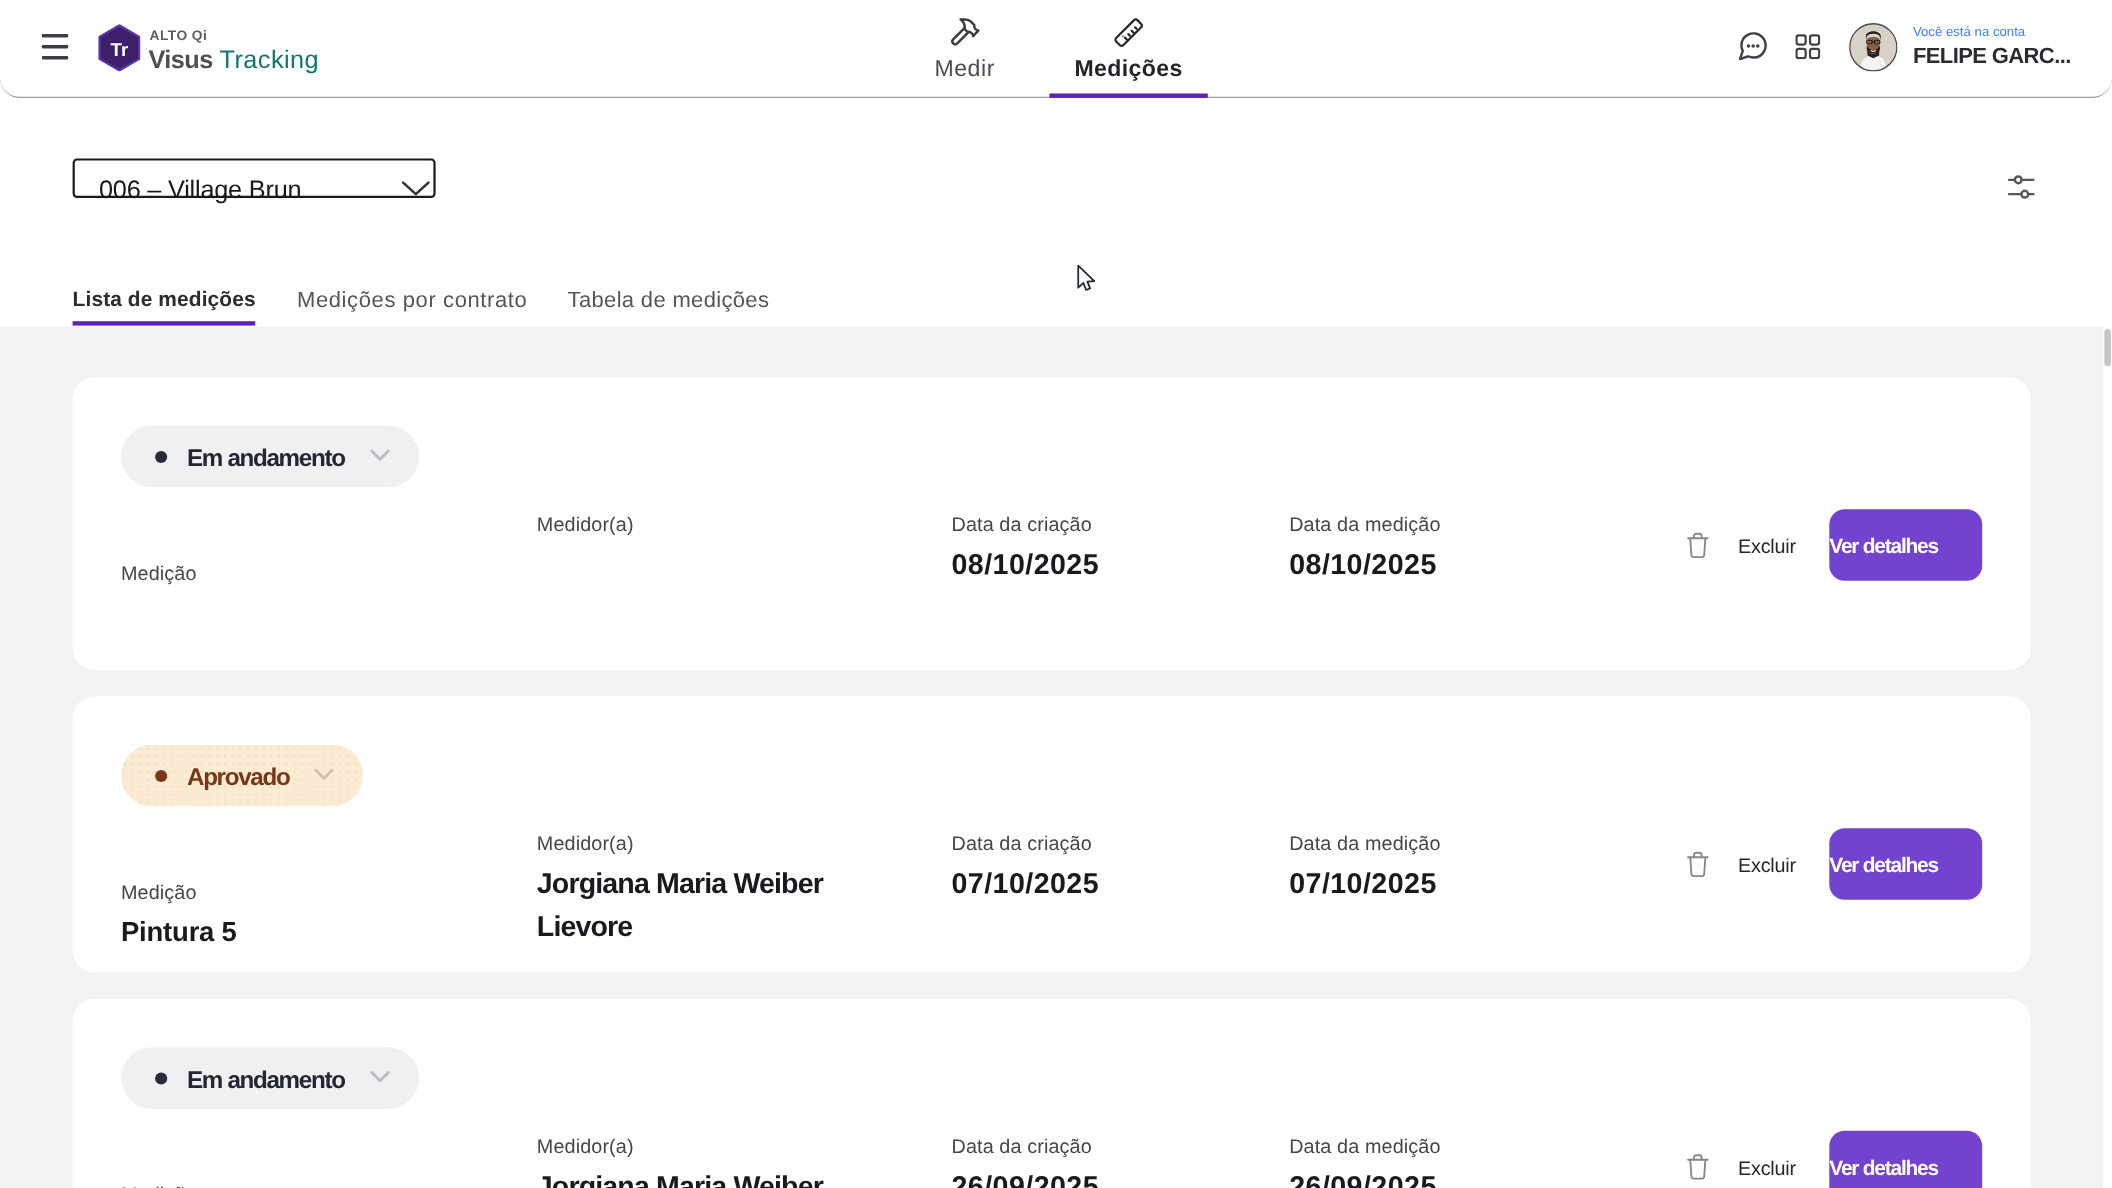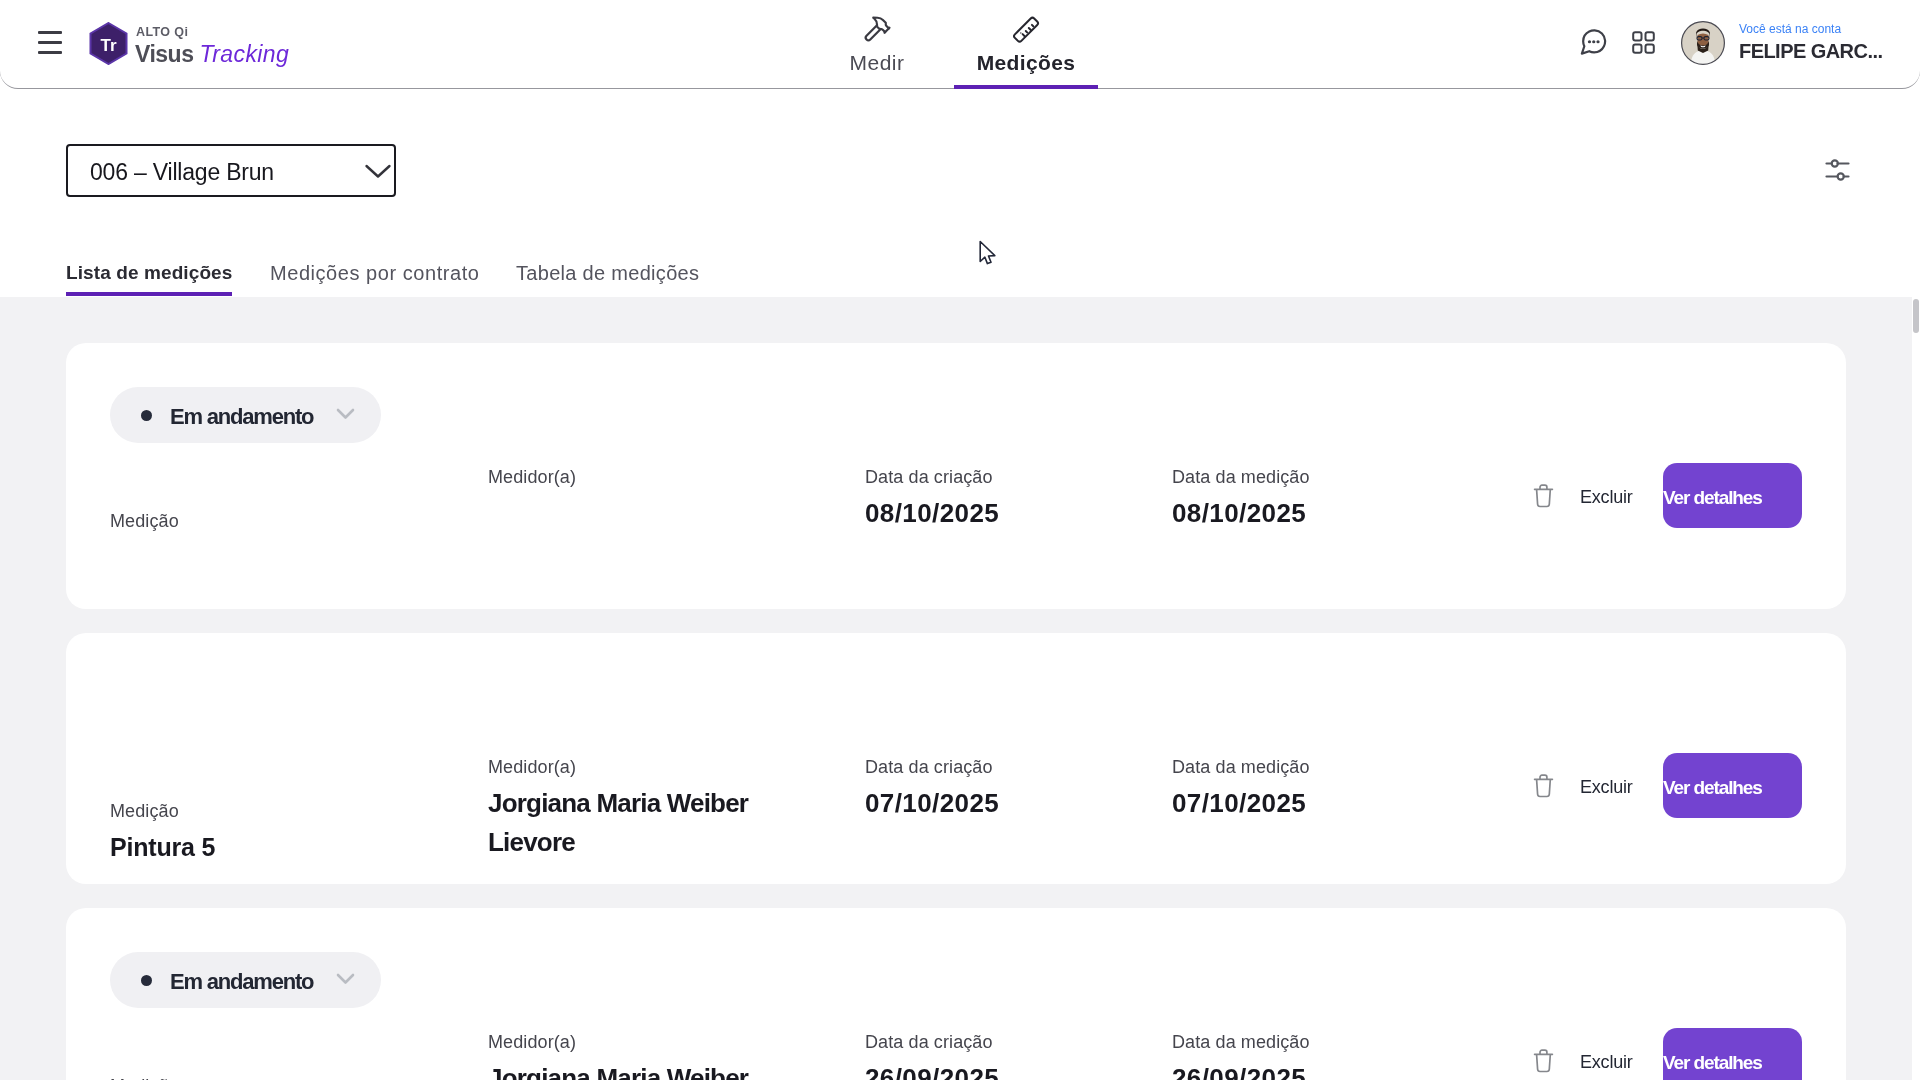--- a/index.html
+++ b/index.html
@@ -9,33 +9,33 @@
   body { position:relative; }
 
   
   #header { position:absolute; left:0; top:0; width:1920px; height:89px; background:#fff;
     border-bottom:1px solid #97979d; z-index:5;border-radius:18px; }
   .hbar { position:absolute; left:38px; width:24px; height:2.6px; background:#3c3c44; border-radius:1px; }
   .brandsmall { position:absolute; left:136px; top:25px; font-size:12.5px; font-weight:bold;
     color:#5c5c66; letter-spacing:0.4px; }
   .brandbig { position:absolute; left:135px; top:41px; font-size:23px; color:#4e4e57; letter-spacing:-0.3px;}
   .brandbig b { letter-spacing:-0.5px; }
-  .brandbig span { color:#6d28d9; font-weight:normal; letter-spacing:0.4px;font-style:italic; }
+  .brandbig span { color:#0f766e; font-weight:normal; letter-spacing:0.4px; }
 
   .navitem { position:absolute; top:0; height:88px; text-align:center; }
   .navlab { position:absolute; top:51px; width:100%; text-align:center; font-size:21px;
     color:#4b4b54; letter-spacing:0.5px; }
   .navlab.active { font-weight:bold; color:#24242c; letter-spacing:0.35px; }
   #navunderline { position:absolute; left:954px; top:85px; width:144px; height:4px; background:#5d21b4; z-index:6;}
 
   .youare { position:absolute; left:1739px; top:22px; font-size:12px; color:#3b82f6; letter-spacing:0; }
   .youname { position:absolute; left:1739px; top:40px; font-size:20px; font-weight:bold; color:#2b2b33; letter-spacing:-0.55px; }
 
   
-  #selectbox { position:absolute; left:66px; top:144px; width:330px; height:53px;
+  #selectbox { position:absolute; left:66px; top:144px; width:330px; height:36px;
     border:2px solid #1a1a20; border-radius:4px; background:#fff; }
   #selectbox .txt { position:absolute; left:22px; top:13px; font-size:23px; color:#17171d; letter-spacing:-0.2px; }
 
   .tab { position:absolute; top:262px; font-size:20px; color:#54545e; letter-spacing:0.3px; }
   .tab.active { font-size:19px; font-weight:bold; color:#2b2b33; letter-spacing:0.1px; }
   #tabunderline { position:absolute; left:66px; top:292px; width:166px; height:4px; background:#5d21b4; z-index:3;}
 
   
   #content { position:absolute; left:0; top:297px; width:1920px; height:783px; background:#f2f2f4; }
   #scrolltrack { position:absolute; left:1912px; top:297px; width:8px; height:783px; background:#fff; }
@@ -178,20 +178,27 @@
       <path d="M1.6 6.3 h17.8" stroke-linecap="round"></path>
       <path d="M3.6 6.5 l1 14.8 a2.4 2.4 0 0 0 2.4 2.2 h6.9 a2.4 2.4 0 0 0 2.4 -2.2 l1 -14.8"></path>
       <path d="M7 6.1 v-1.9 a2 2 0 0 1 2 -2 h2.9 a2 2 0 0 1 2 2 v1.9" stroke-linecap="round"></path>
     </svg>
   </div>
   <div class="excl">Excluir</div>
   <div class="btn"><span>Ver detalhes</span></div>
 </div>
 
 <div class="card" style="top:633px;height:251px;">
+  <div class="pill cream" style="width:220px;">
+    <div class="dot"></div>
+    <div class="ptxt">Aprovado</div>
+    <svg class="chev" style="left:175px;" width="19" height="12" viewBox="0 0 19 12" fill="none">
+      <path d="M2 2 L9.5 9.5 L17 2" stroke="#cfc0b0" stroke-width="2.6" stroke-linecap="round" stroke-linejoin="round"></path>
+    </svg>
+  </div>
   <div class="lab c1">Medição</div>
   <div class="val c1">Pintura 5</div>
   <div class="lab c2">Medidor(a)</div>
   <div class="val c2" style="font-size:26px;letter-spacing:-0.8px;">Jorgiana Maria Weiber<br>Lievore</div>
   <div class="lab c3">Data da criação</div>
   <div class="val c3 dateval">07/10/2025</div>
   <div class="lab c4">Data da medição</div>
   <div class="val c4 dateval">07/10/2025</div>
   <div class="trashwrap">
     <svg width="21" height="25" viewBox="0 0 21 25" fill="none" stroke="#85878c" stroke-width="1.7" stroke-linejoin="round">

